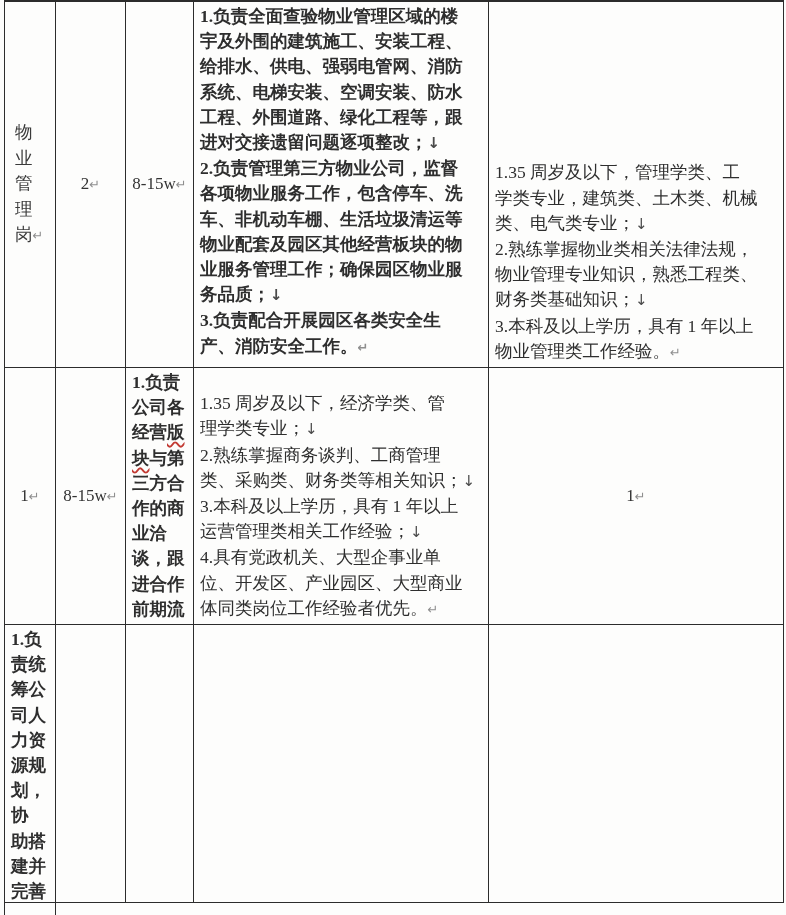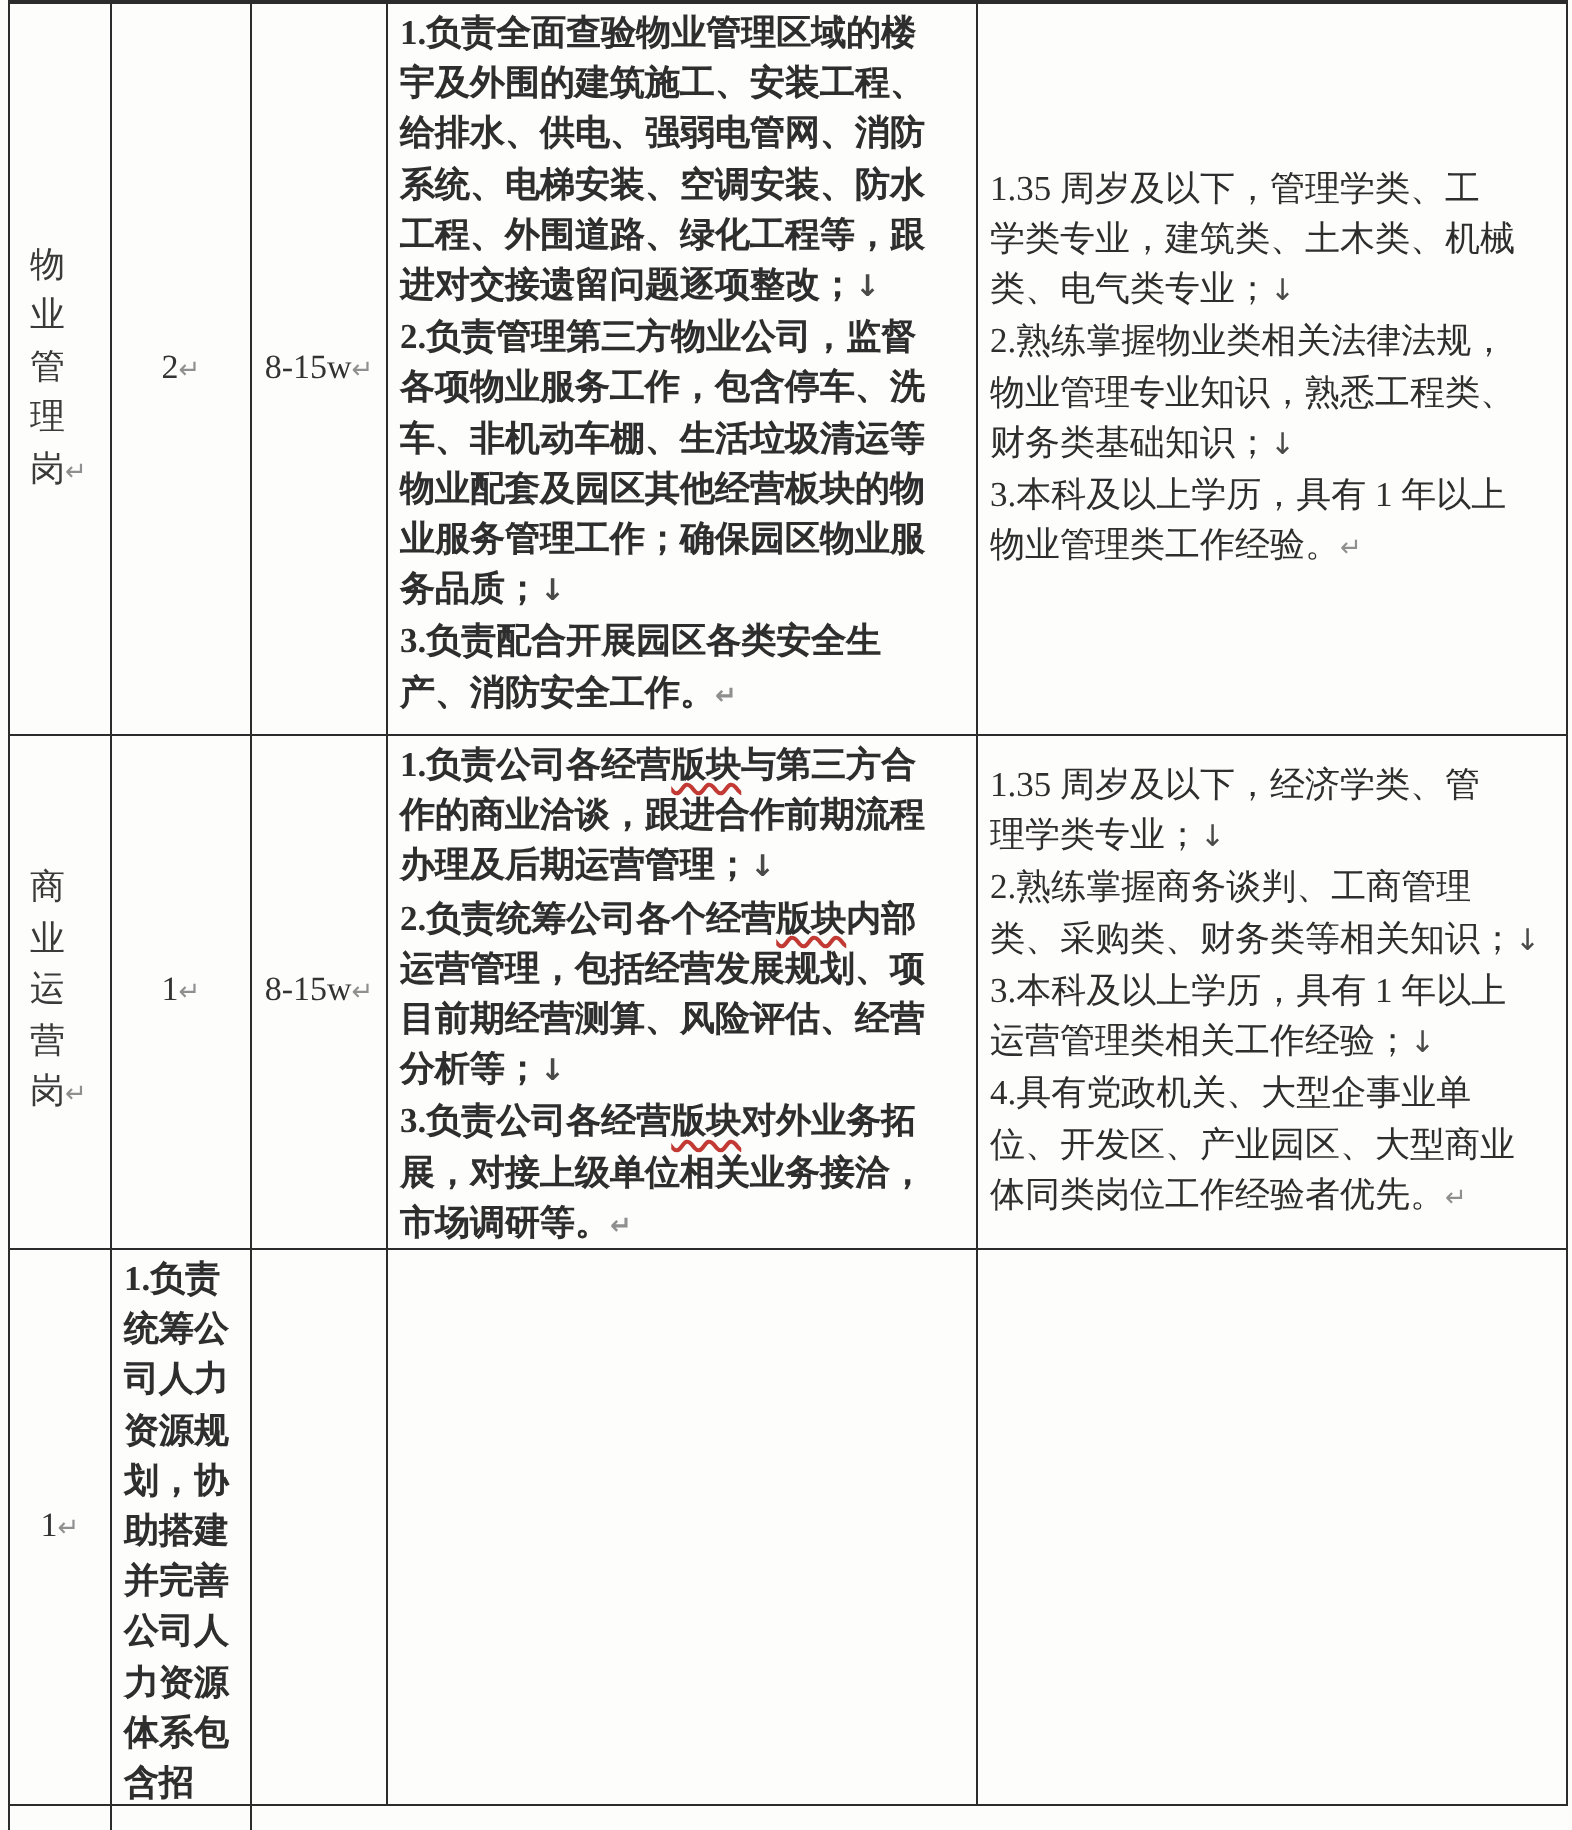--- a/index.html
+++ b/index.html
@@ -28,21 +28,21 @@
   .cell-name{align-items:center;justify-content:center;}
   .cell-name .vtxt{
     width:30px;text-align:left;
     font-size:17.5px;line-height:25.4px;
     word-break:break-all;
     color:#3a3a3a;
   }
   .cell-num,.cell-salary{align-items:center;justify-content:center;}
   .cell-num .txt,.cell-salary .txt{font-size:17px;color:#333;}
   .cell-duties{align-items:flex-start;font-weight:bold;}
-  .cell-req{align-items:center;}
+  .cell-req{align-items:flex-end;}
   .txt{
     white-space:pre-line;
     font-size:17.5px;line-height:25.2px;
     padding:2px 6px;
     color:#2e2e2e;
   }
   .cell-num .txt,.cell-salary .txt{padding:0;white-space:nowrap;}
   .misspell{
     text-decoration:underline wavy #c23a33;
     text-decoration-thickness:1.5px;
@@ -93,23 +93,20 @@
     <div class="txt">1.35 周岁及以下，管理学类、工
 学类专业，建筑类、土木类、机械
 类、电气类专业；<span class="br-mark">↓</span>
 2.熟练掌握物业类相关法律法规，
 物业管理专业知识，熟悉工程类、
 财务类基础知识；<span class="br-mark">↓</span>
 3.本科及以上学历，具有 1 年以上
 物业管理类工作经验。<span class="p-mark">↵</span></div>
   </div>
 
-  <div class="cell cell-name">
-    <div class="vtxt">商业运营岗<span class="p-mark">↵</span></div>
-  </div>
   <div class="cell cell-num">
     <div class="txt">1<span class="p-mark">↵</span></div>
   </div>
   <div class="cell cell-salary">
     <div class="txt">8-15w<span class="p-mark">↵</span></div>
   </div>
   <div class="cell cell-duties">
     <div class="txt">1.负责公司各经营<span class="misspell">版块</span>与第三方合
 作的商业洽谈，跟进合作前期流程
 办理及后期运营管理；<span class="br-mark">↓</span>

